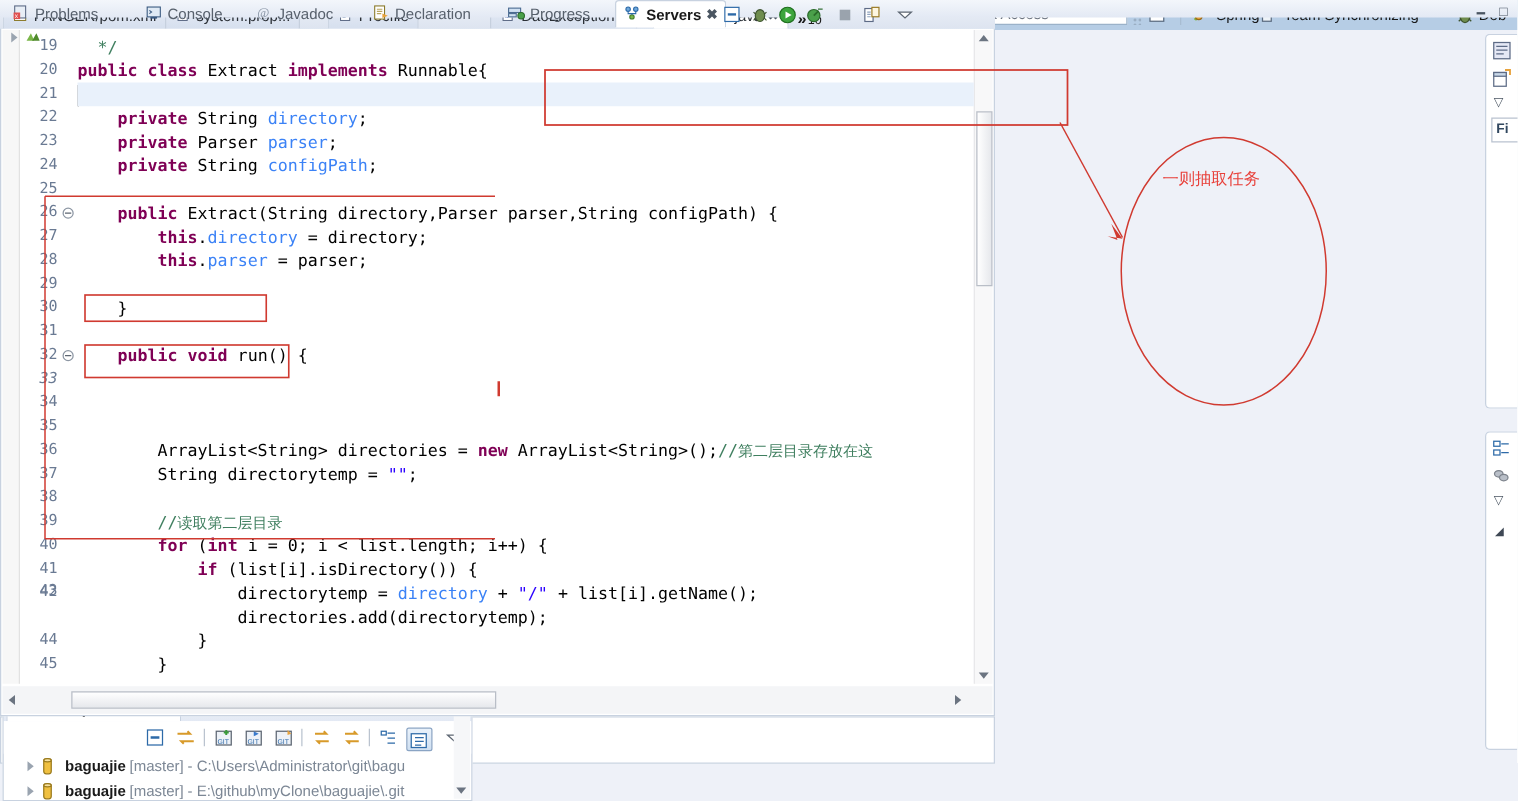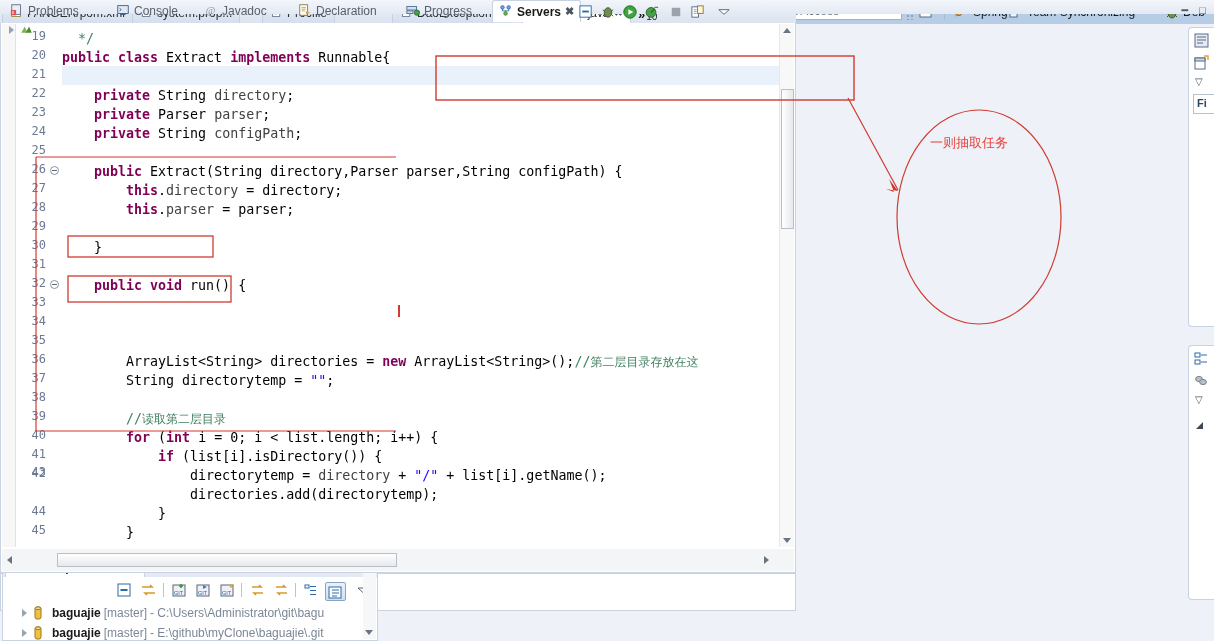--- a/index.html
+++ b/index.html
@@ -120,21 +120,21 @@
   .foldmark { position: absolute; left: 2px; width: 9px; height: 9px;
       border: 1px solid #8c96a3; border-radius: 50%; background: #fff; }
   .foldmark::after { content: ""; position: absolute; left: 1px; top: 3px;
       width: 5px; height: 1px; background: #5d6672; }
   #code-area { position: absolute; left: 61px; top: 1px; right: 16px; bottom: 25px;
       overflow: hidden; background: #fff; }
   .cline { position: absolute; left: 0; white-space: pre;
       font-family: "DejaVu Sans Mono", monospace; font-size: 13.3px; color: #000;
       line-height: 19px; height: 19px; }
   .kw { color: #7f0055; font-weight: bold; }
-  .fld { color: #404040; }
+  .fld { color: #3b82f6; }
   .stat { color: #0000c0; font-style: italic; }
   .cmt { color: #3f7f5f; }
   .str { color: #2a00ff; }
   .cjk { font-family: "DejaVu Sans", sans-serif; font-size: 12px; }
   .hl-line { position: absolute; left: 61px; right: 16px; height: 19px;
       background: #e9f1fb; }
   #ed-vscroll { position: absolute; right: 1px; top: 1px; width: 15px; bottom: 25px;
       background: #f8f8f9; border-left: 1px solid #e8e8ea; }
   #ed-vthumb { position: absolute; left: 1px; top: 65px; width: 13px; height: 140px;
       background: linear-gradient(to right,#ffffff,#e6e8ec); border: 1px solid #b9bec7; }
@@ -671,21 +671,21 @@
           <div class="lnum" style="top: 81px;">23</div>
           <div class="lnum" style="top: 100px;">24</div>
           <div class="lnum" style="top: 119px;">25</div>
           <div class="lnum" style="top: 138px;">26</div>
           <div class="lnum" style="top: 157px;">27</div>
           <div class="lnum" style="top: 176px;">28</div>
           <div class="lnum" style="top: 195px;">29</div>
           <div class="lnum" style="top: 214px;">30</div>
           <div class="lnum" style="top: 233px;">31</div>
           <div class="lnum" style="top: 252px;">32</div>
-          <div class="lnum" style="top: 271px;">33</div>
+          <div class="lnum" style="top: 271px; font-style: italic;">33</div>
           <div class="lnum" style="top: 290px;">34</div>
           <div class="lnum" style="top: 309px;">35</div>
           <div class="lnum" style="top: 328px;">36</div>
           <div class="lnum" style="top: 347px;">37</div>
           <div class="lnum" style="top: 366px;">38</div>
           <div class="lnum" style="top: 385px;">39</div>
           <div class="lnum" style="top: 404px;">40</div>
           <div class="lnum" style="top: 423px;">41</div>
           <div class="lnum" style="top: 442px;">42</div>
           <div class="lnum" style="top: 441px;">43</div>

